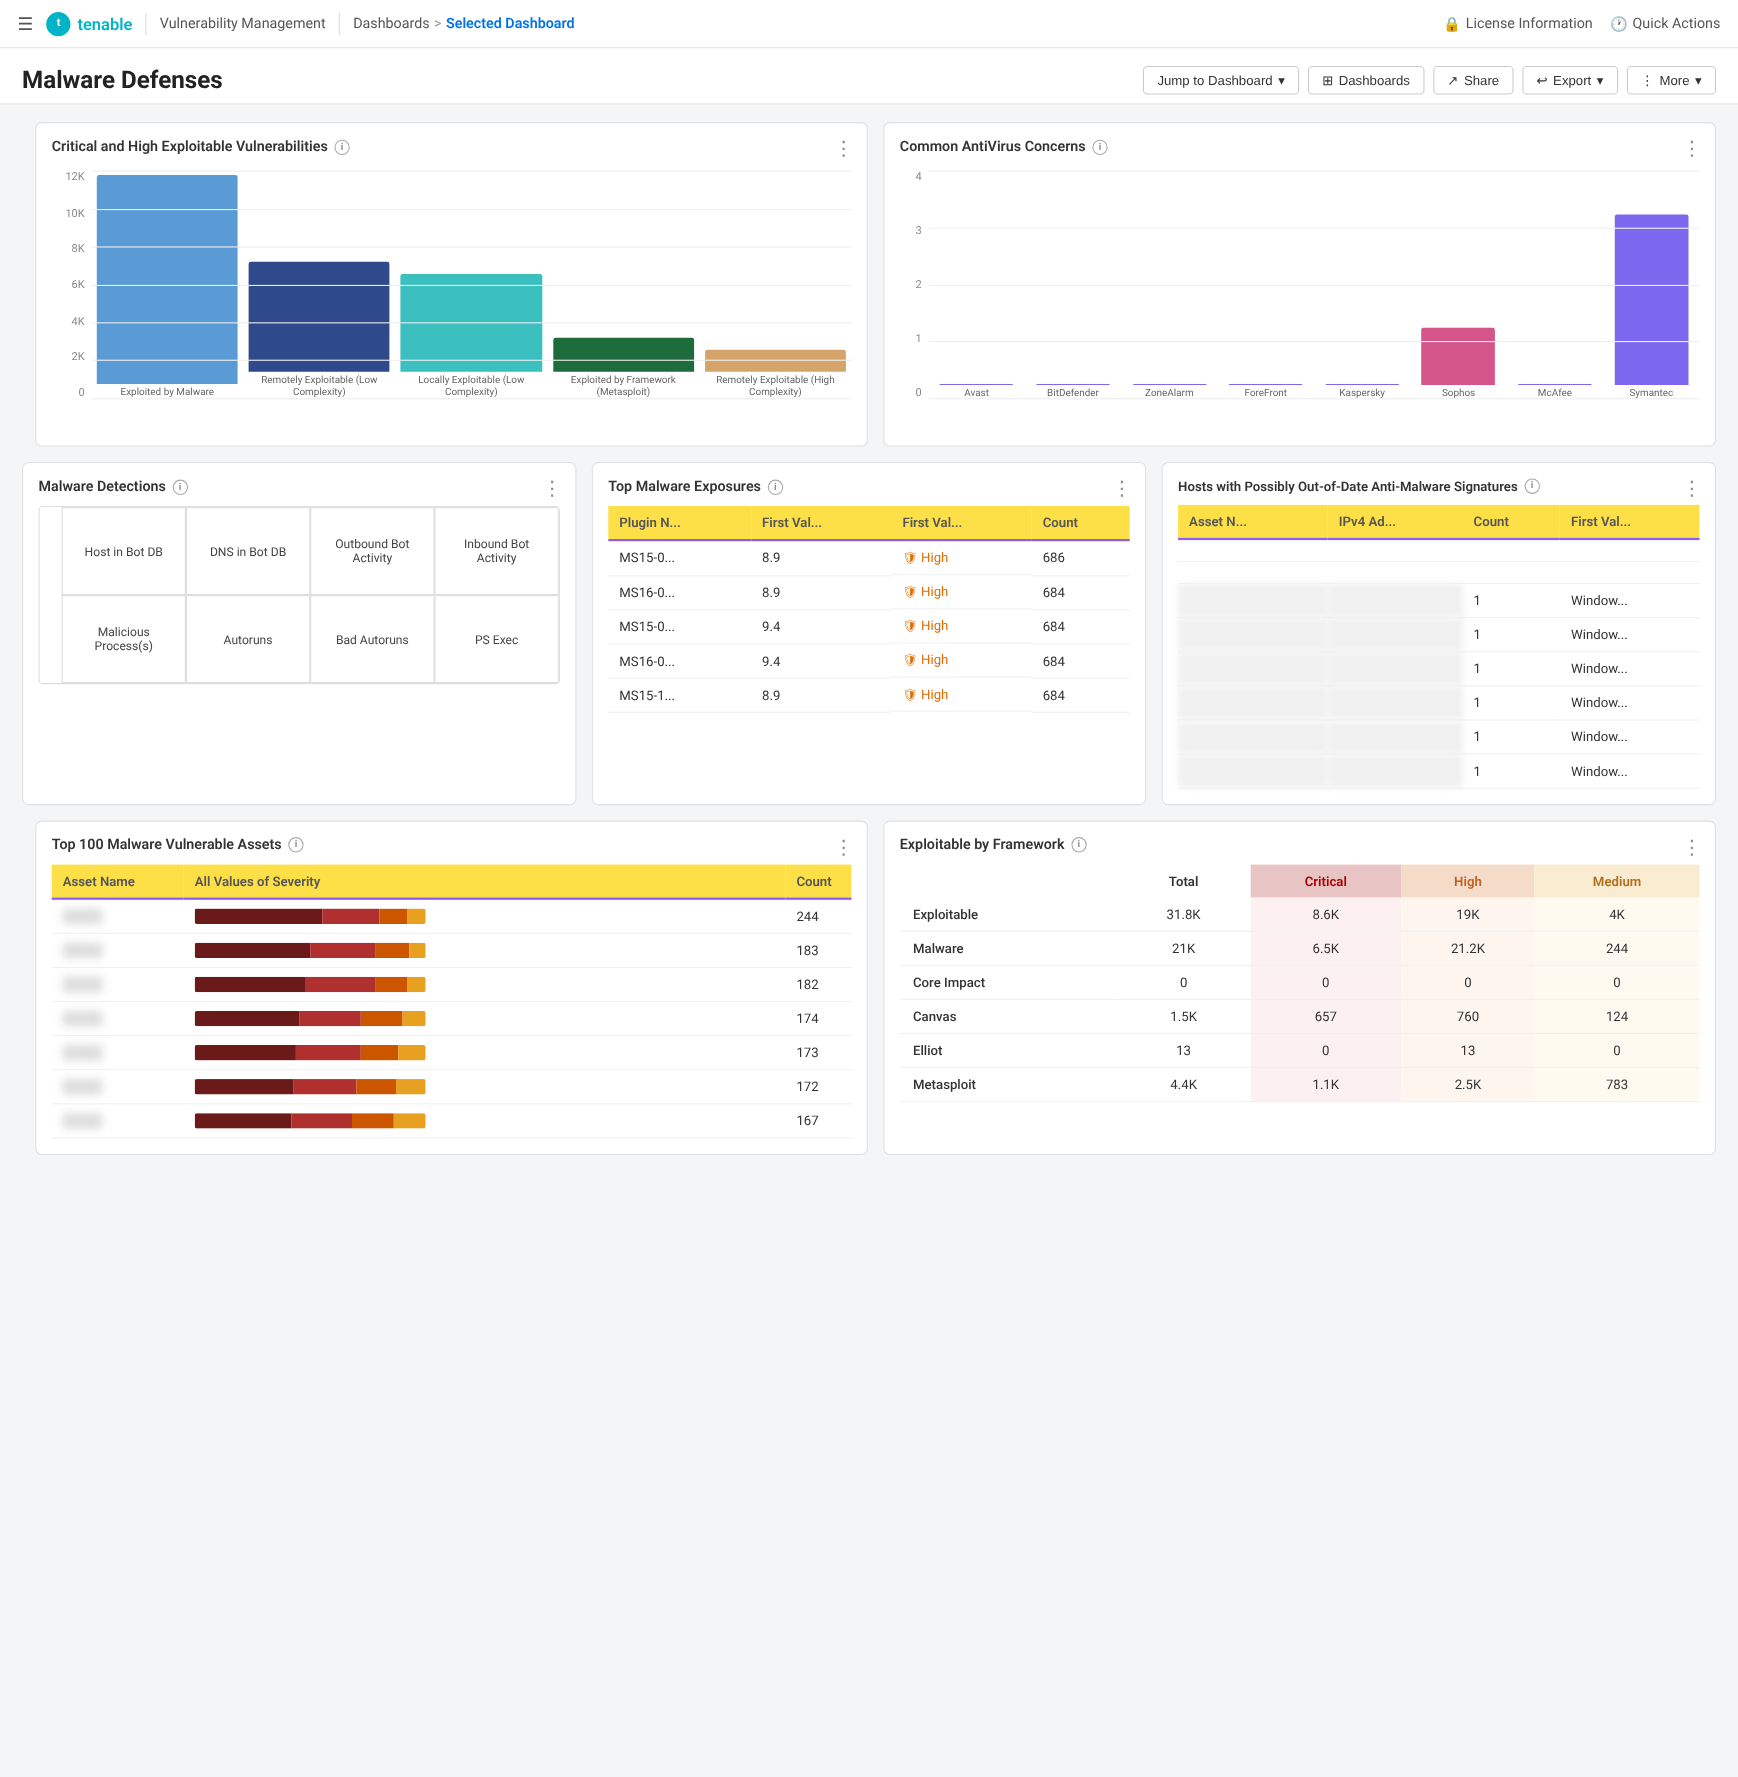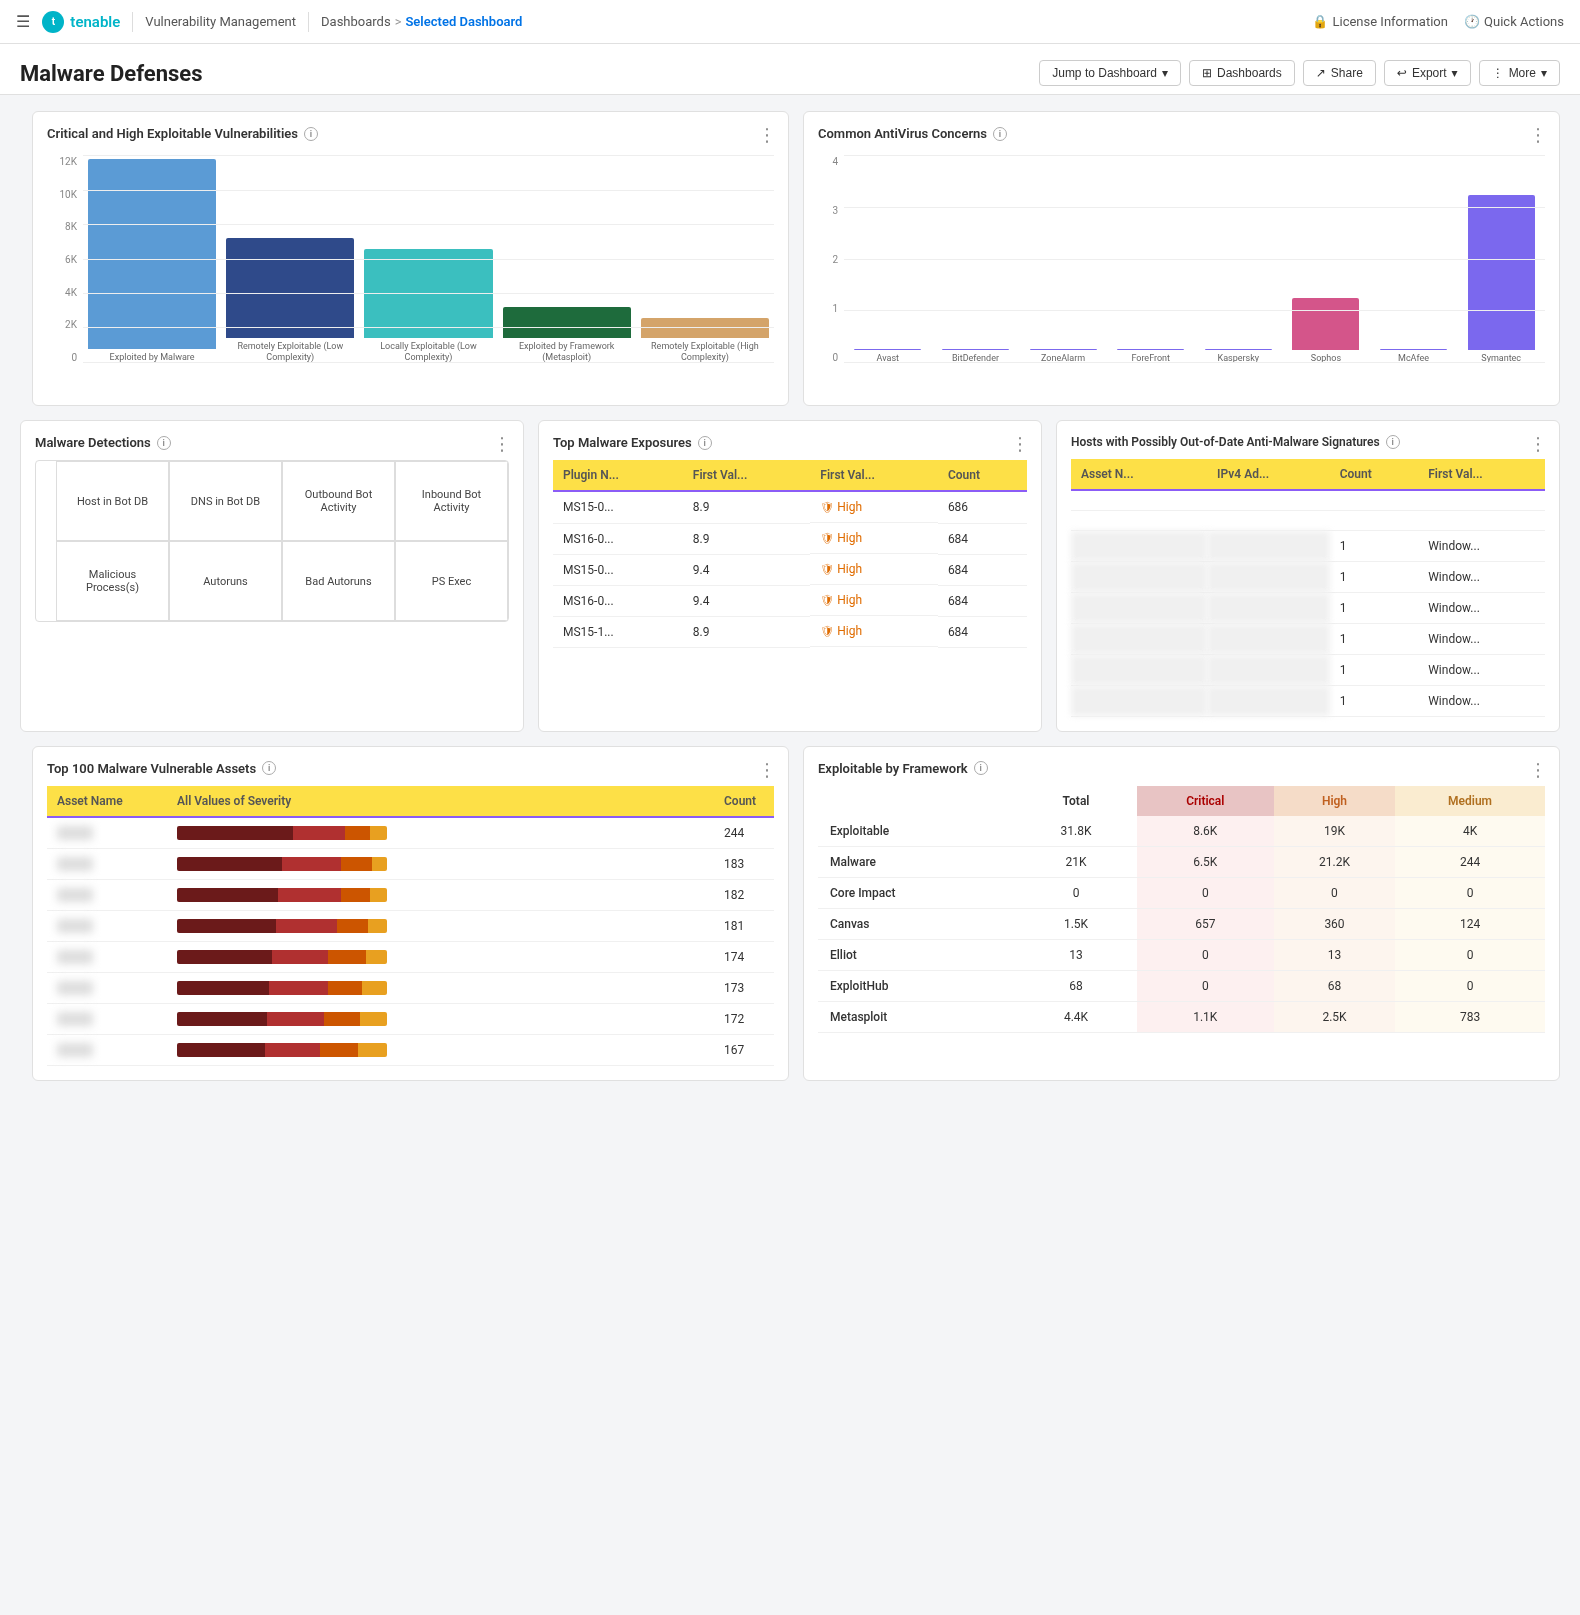--- a/index.html
+++ b/index.html
@@ -461,34 +461,20 @@
       </div>
     </td>
     <td>182</td>
   </tr>
             <tr>
     <td>
       <span style="filter:blur(4px);background:#ddd;color:#ddd;border-radius:2px;">&nbsp;&nbsp;&nbsp;&nbsp;&nbsp;&nbsp;&nbsp;&nbsp;&nbsp;&nbsp;&nbsp;&nbsp;</span>
     </td>
     <td>
       <div style="display:flex;height:14px;border-radius:2px;overflow:hidden;width:210px;">
-        <div style="width:47.0%;background:#6b1a1a;"></div>
-        <div style="width:29.0%;background:#b03030;"></div>
-        <div style="width:15.0%;background:#cc5500;"></div>
-        <div style="width:9.0%;background:#e8a020;"></div>
-      </div>
-    </td>
-    <td>181</td>
-  </tr>
-            <tr>
-    <td>
-      <span style="filter:blur(4px);background:#ddd;color:#ddd;border-radius:2px;">&nbsp;&nbsp;&nbsp;&nbsp;&nbsp;&nbsp;&nbsp;&nbsp;&nbsp;&nbsp;&nbsp;&nbsp;</span>
-    </td>
-    <td>
-      <div style="display:flex;height:14px;border-radius:2px;overflow:hidden;width:210px;">
         <div style="width:45.0%;background:#6b1a1a;"></div>
         <div style="width:27.0%;background:#b03030;"></div>
         <div style="width:18.0%;background:#cc5500;"></div>
         <div style="width:10.0%;background:#e8a020;"></div>
       </div>
     </td>
     <td>174</td>
   </tr>
             <tr>
     <td>
@@ -571,38 +557,31 @@
     <td>Core Impact</td>
     <td>0</td>
     <td style="background:#fdf0f0;">0</td>
     <td style="background:#fdf5ee;">0</td>
     <td style="background:#fefaf0;">0</td>
   </tr>
             <tr>
     <td>Canvas</td>
     <td>1.5K</td>
     <td style="background:#fdf0f0;">657</td>
-    <td style="background:#fdf5ee;">360</td>
+    <td style="background:#fdf5ee;">760</td>
     <td style="background:#fefaf0;">124</td>
   </tr>
             <tr>
     <td>Elliot</td>
     <td>13</td>
     <td style="background:#fdf0f0;">0</td>
     <td style="background:#fdf5ee;">13</td>
     <td style="background:#fefaf0;">0</td>
   </tr>
             <tr>
-    <td>ExploitHub</td>
-    <td>68</td>
-    <td style="background:#fdf0f0;">0</td>
-    <td style="background:#fdf5ee;">68</td>
-    <td style="background:#fefaf0;">0</td>
-  </tr>
-            <tr>
     <td>Metasploit</td>
     <td>4.4K</td>
     <td style="background:#fdf0f0;">1.1K</td>
     <td style="background:#fdf5ee;">2.5K</td>
     <td style="background:#fefaf0;">783</td>
   </tr>
           </tbody>
       </table>
     </div>
 

